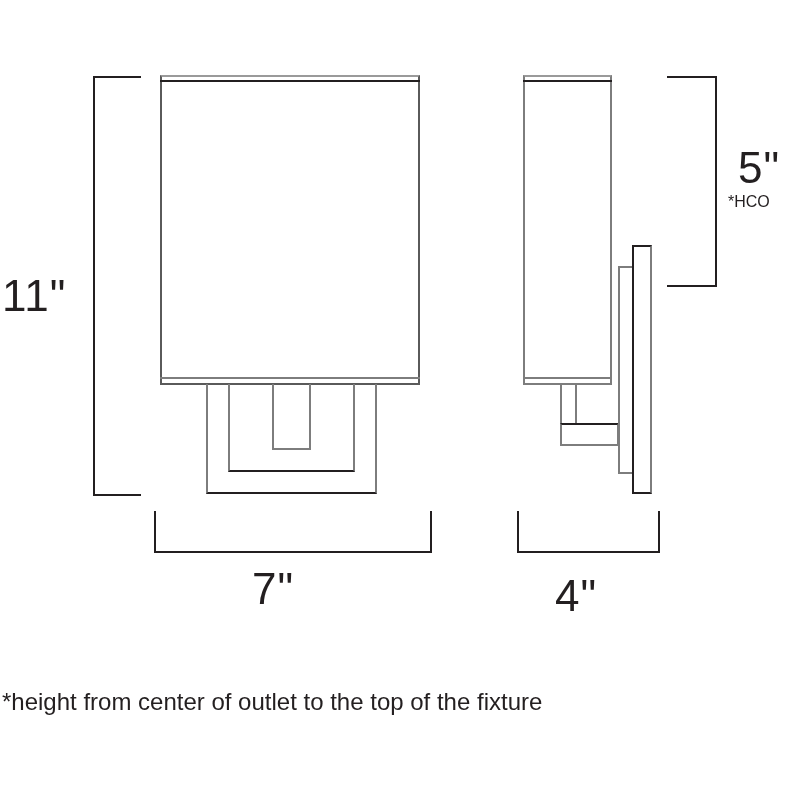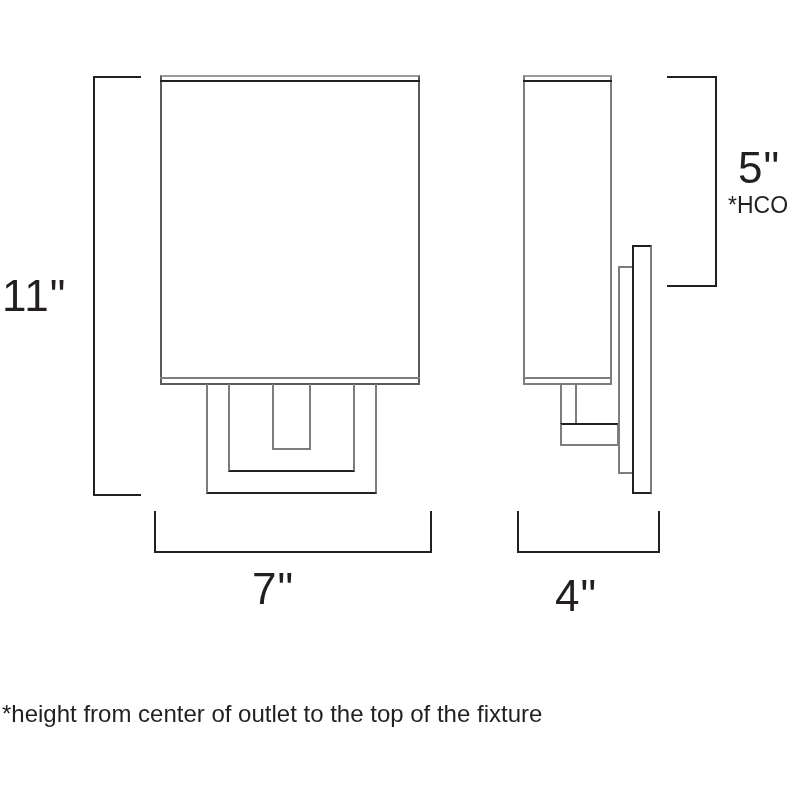--- a/index.html
+++ b/index.html
@@ -34,21 +34,21 @@
 
   <div class="abs" style="left:560px; top:384px; width:17px; height:40px; border:2px solid #7d7d7d; border-top:none; border-bottom:none;"></div>
   <div class="abs" style="left:560px; top:423px; width:59px; height:23px; border:2px solid #7d7d7d; border-top-color:#231f20;"></div>
 
   <div class="abs" style="left:618px; top:266px; width:15px; height:208px; border:2px solid #7d7d7d; border-right:none;"></div>
   <div class="abs" style="left:632px; top:245px; width:20px; height:249px; border:2px solid #231f20; border-right-color:#7d7d7d;"></div>
 </div>
 
 <div class="abs" style="left:667px; top:76px; width:50px; height:211px; border-right:2px solid #231f20; border-top:2px solid #231f20; border-bottom:2px solid #231f20;"></div>
 <div class="label big" style="left:738px; top:146px;">5"</div>
-<div class="label" style="left:728px; top:194px; font-size:23px;">*HCO</div>
+<div class="label" style="left:728px; top:194px; font-size:16px;">*HCO</div>
 
 <div class="abs" style="left:154px; top:511px; width:278px; height:42px; border-left:2px solid #231f20; border-right:2px solid #231f20; border-bottom:2px solid #231f20;"></div>
 <div class="label big" style="left:252px; top:567px;">7"</div>
 
 <div class="abs" style="left:517px; top:511px; width:143px; height:42px; border-left:2px solid #231f20; border-right:2px solid #231f20; border-bottom:2px solid #231f20;"></div>
 <div class="label big" style="left:555px; top:574px;">4"</div>
 
-<div class="label" style="left:2px; top:690px; font-size:24px;margin-top:12px;">*height from center of outlet to the top of the fixture</div>
+<div class="label" style="left:2px; top:690px; font-size:24px;">*height from center of outlet to the top of the fixture</div>
 
 </body></html>

